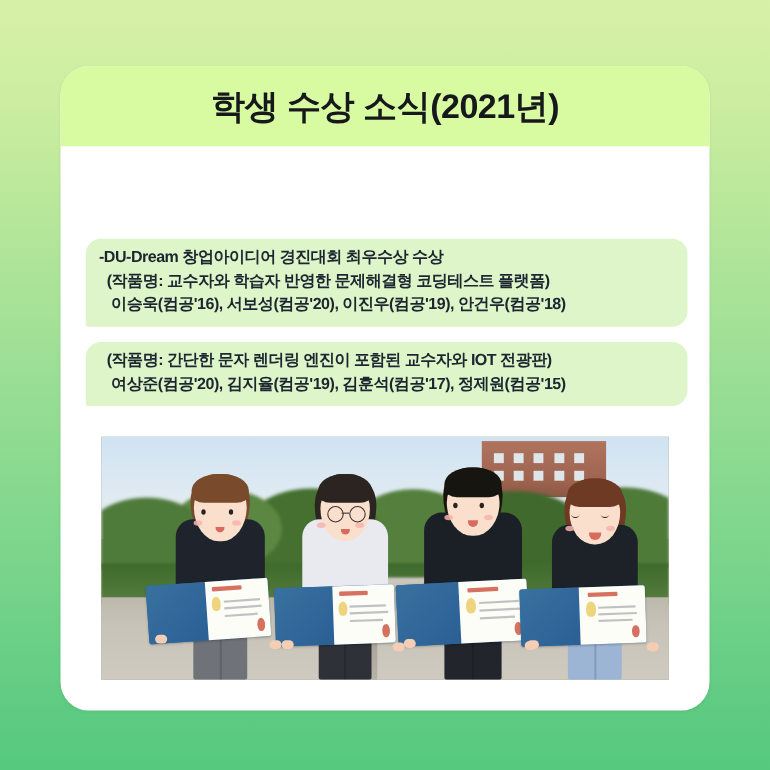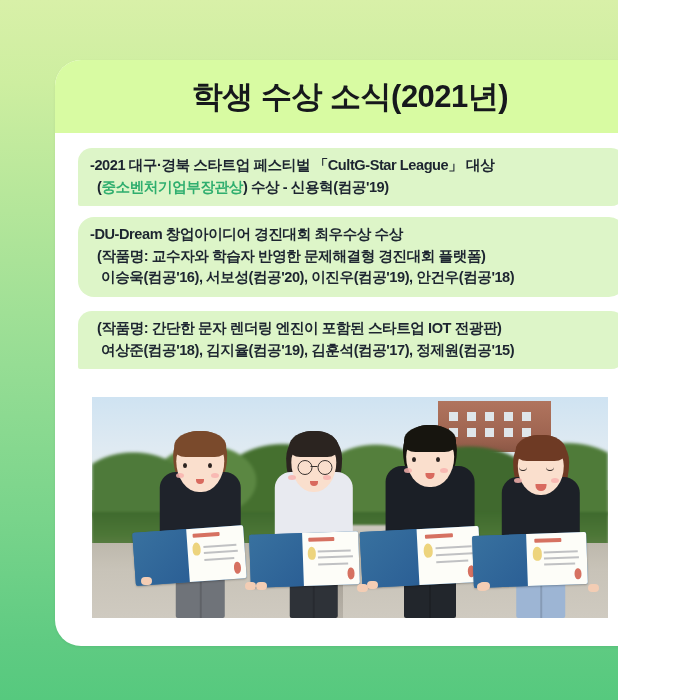--- a/index.html
+++ b/index.html
@@ -6,32 +6,31 @@
     margin: 0;
     padding: 0;
     width: 700px;
     height: 700px;
     overflow: hidden;
     font-family: "Liberation Sans", "DejaVu Sans", sans-serif;
   }
 
   #stage {
     position: relative;
-    width: 596px;
+    width: 700px;
     height: 700px;
     background: linear-gradient(180deg,
         #d8f0a8 0%,
         #cdeea0 12%,
         #b4e69a 30%,
         #96dd94 52%,
         #79d48b 74%,
         #5fcb82 92%,
         #56c97e 100%);
     overflow: hidden;
-    padding-left: 22px;
   }
 
   
   #card {
     position: absolute;
     left: 55px;
     top: 60px;
     width: 590px;
     height: 586px;
     background: #ffffff;
@@ -65,21 +64,21 @@
     position: absolute;
     left: 23px;
     width: 547px;
     background: #ddf5c8;
     border-radius: 14px 14px 14px 2px;
     box-sizing: border-box;
     padding: 7px 12px 8px 12px;
   }
 
   #award-box-0 { top: 88px;  }
-  #award-box-1 { top: 157px; border-radius: 16px; }
+  #award-box-1 { top: 157px; }
   #award-box-2 { top: 251px; }
 
   .award-line {
     color: #1d2530;
     font-size: 14.6px;
     line-height: 21.5px;
     letter-spacing: -0.45px;
     white-space: nowrap;
   }
   .line-head {
@@ -259,34 +258,30 @@
 <body>
 
 <div id="stage">
 
   <div id="card">
 
     <div id="header-band">
       <div id="page-title">학생 수상 소식(2021년)</div>
     </div>
 
-    <div class="award-box" id="award-box-0">
-      <div class="award-line line-head">-2021 대구·경북 스타트업 페스티벌 「CultG-Star League」 대상</div>
-      <div class="award-line line-sub"><span>(</span><span class="hl-green">중소벤처기업부장관상</span><span>) 수상 - 신용혁(컴공'19)</span></div>
-    </div>
 
     <div class="award-box" id="award-box-1">
       <div class="award-line line-head">-DU-Dream 창업아이디어 경진대회 최우수상 수상</div>
-      <div class="award-line line-sub">(작품명: 교수자와 학습자 반영한 문제해결형 경진대회 플랫폼)</div>
+      <div class="award-line line-sub">(작품명: 교수자와 학습자 반영한 문제해결형 코딩테스트 플랫폼)</div>
       <div class="award-line line-names">이승욱(컴공'16), 서보성(컴공'20), 이진우(컴공'19), 안건우(컴공'18)</div>
     </div>
 
     <div class="award-box" id="award-box-2">
-      <div class="award-line line-sub">(작품명: 간단한 문자 렌더링 엔진이 포함된 스타트업 IOT 전광판)</div>
-      <div class="award-line line-names">여상준(컴공'18), 김지율(컴공'19), 김훈석(컴공'17), 정제원(컴공'15)</div>
+      <div class="award-line line-sub">(작품명: 간단한 문자 렌더링 엔진이 포함된 교수자와 IOT 전광판)</div>
+      <div class="award-line line-names">여상준(컴공'20), 김지율(컴공'19), 김훈석(컴공'17), 정제원(컴공'15)</div>
     </div>
 
     <div id="photo-frame">
       <div id="photo">
 
         <div class="sky"></div>
 
         <div class="building">
           <div class="win" style="left:10%;top:20%"></div>
           <div class="win" style="left:26%;top:20%"></div>

